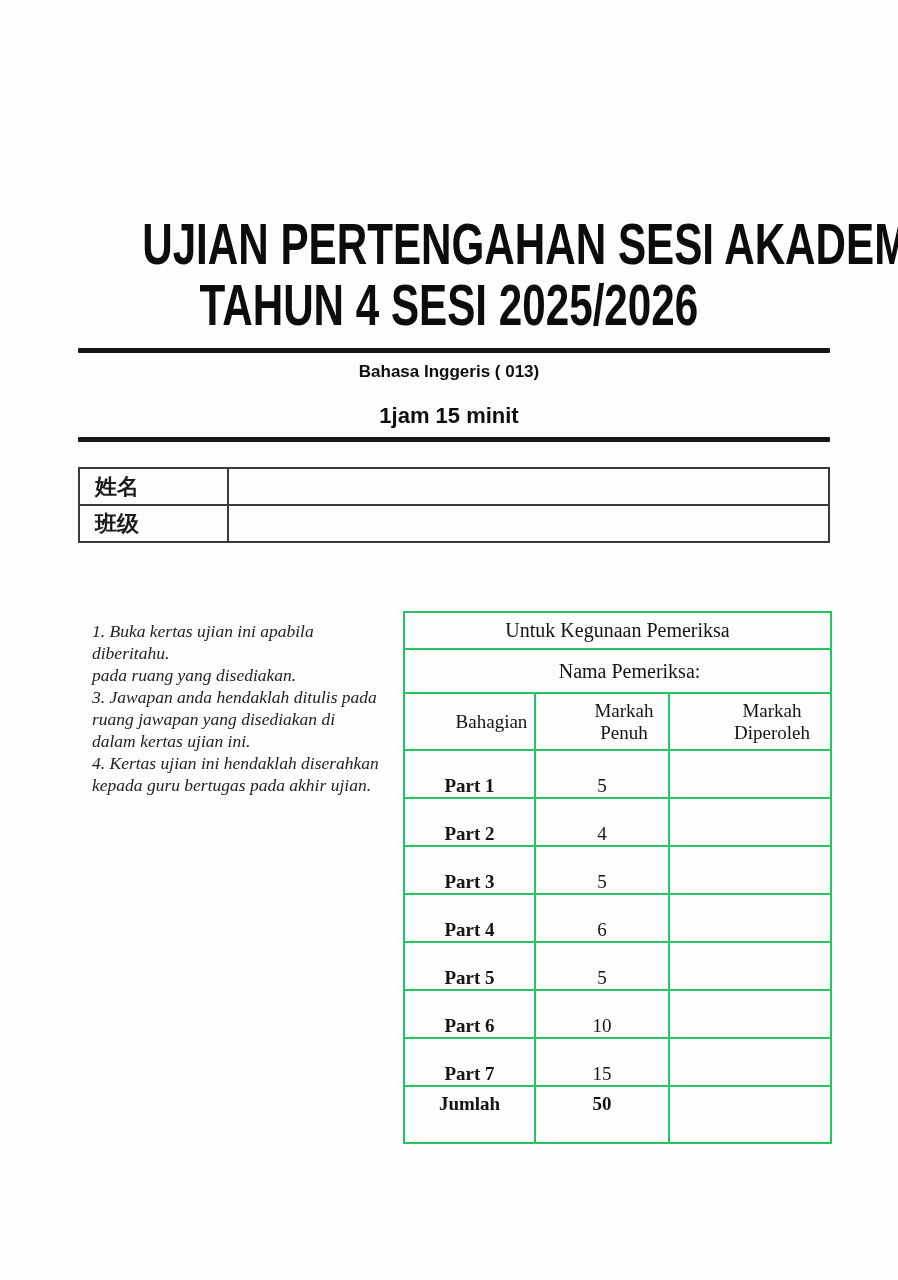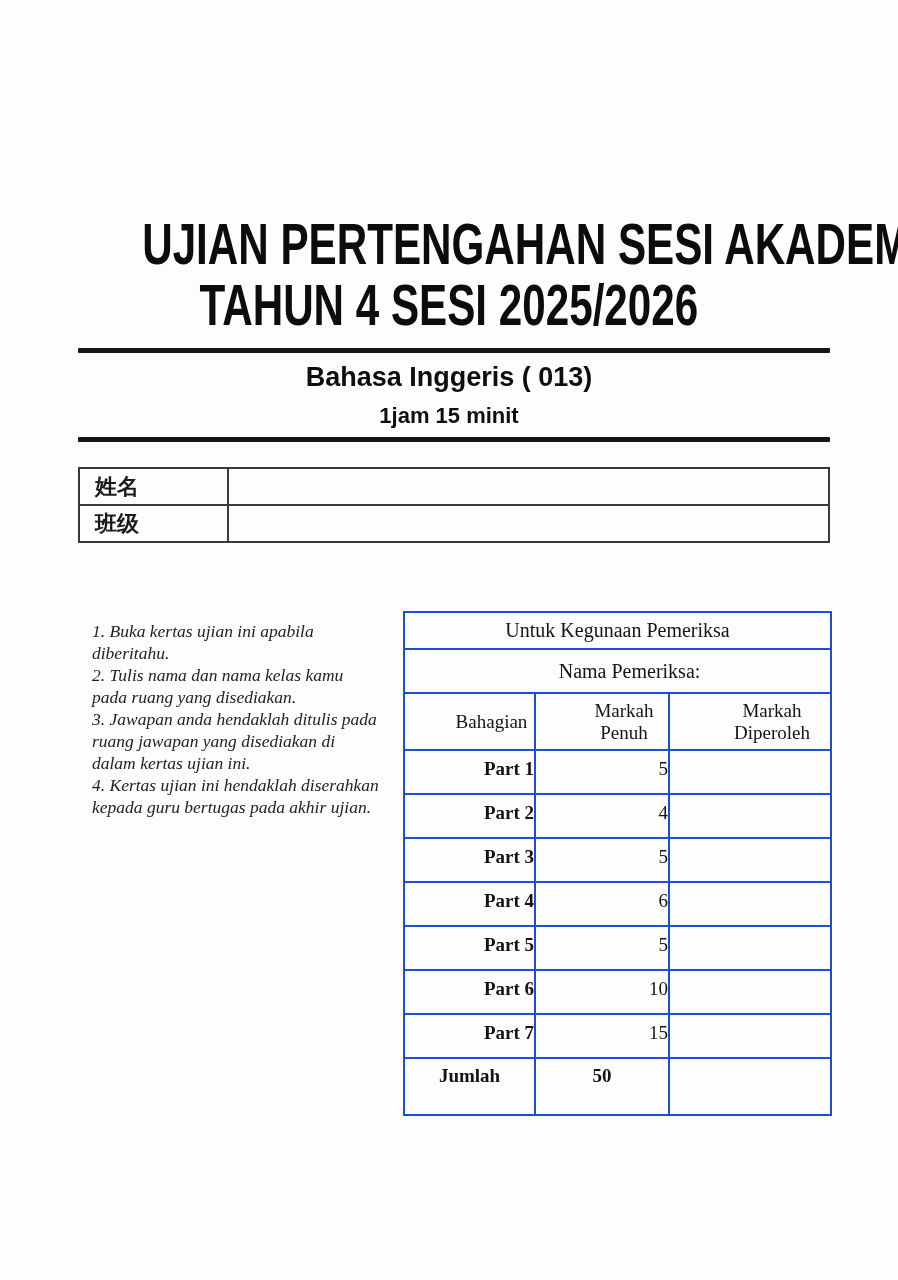--- a/index.html
+++ b/index.html
@@ -26,44 +26,44 @@
     transform-origin:50% 50%;
     letter-spacing:0px;
   }
   
   .rule { position:absolute; left:78px; width:752px; height:5px; background:#161616; border-radius:1px; }
   .rule-top { top:348px; }
   .rule-bottom { top:437px; }
   
   .subtitle { position:absolute; left:0; width:898px; text-align:center;
     font-family:"Liberation Sans", sans-serif; font-weight:bold; color:#0e0e0e; }
-  .subject-line { top:362px; font-size:27px; }
+  .subject-line { top:362px; font-size:17px; }
   .duration-line { top:403px; font-size:22px; }
   
   .si-table { position:absolute; left:78px; top:467px; width:752px; border-collapse:collapse;border-radius:24px; }
   .si-table td { border:2px solid #3a3a3a; height:37px; }
   .si-table td.si-label {
     width:149px; padding-left:15px;
     font-size:22px; font-weight:bold; color:#1a1a1a;
     font-family:"Liberation Serif", serif;
   }
   
   .instructions { position:absolute; left:92px; top:620px; width:288px;
     font-style:italic; font-size:17.5px; line-height:22px; color:#222; }
   .instructions .heading { margin-bottom:24px; }
   .instructions p { margin:0; }
   
   .ex-table-wrap { position:absolute; left:403px; top:611px; }
   .ex-table { border-collapse:collapse; table-layout:fixed; width:427px;
     font-family:"Liberation Serif", serif; color:#141414; }
-  .ex-table td, .ex-table th { border:2px solid #1d4ed8; font-weight:normal; }
+  .ex-table td, .ex-table th { border:2px solid #22c55e; font-weight:normal; }
   .ex-title-row td { height:37px; text-align:center; font-size:20px; }
   .ex-name-row td { height:44px; text-align:center; font-size:20px; padding-left:24px; }
   .ex-head-row th { height:57px; text-align:center; font-size:19px; line-height:22px; vertical-align:middle;padding-left:44px; }
-  .ex-part-row td { height:44px; font-size:19px; text-align:right; vertical-align:top; padding-top:7px; }
+  .ex-part-row td { height:44px; font-size:19px; text-align:center; vertical-align:top; padding-top:24px; }
   .ex-part-row td:first-child { font-weight:bold; }
   .ex-total-row td { height:57px; font-size:19px; font-weight:bold; text-align:center; vertical-align:top; padding-top:6px; }
 </style>
 </head>
 <body>
 
 <div class="page">
 
   <div class="title-block">
     <span class="title-line">UJIAN PERTENGAHAN SESI AKADEMIK</span><br>
@@ -83,21 +83,20 @@
     </tr>
     <tr>
       <td class="si-label">班级</td>
       <td></td>
     </tr>
   </tbody>
     </table>
 
   <div class="instructions">
     <p>1. Buka kertas ujian ini apabila diberitahu.</p>
-    <p>2. Tulis nama dan nama kelas kamu</p>
     <p>pada ruang yang disediakan.</p>
     <p>3. Jawapan anda hendaklah ditulis pada ruang jawapan yang disediakan di dalam kertas ujian ini.</p>
     <p>4. Kertas ujian ini hendaklah diserahkan kepada guru bertugas pada akhir ujian.</p>
   </div>
 
   <div class="ex-table-wrap">
     <table class="ex-table">
       <colgroup>
           <col style="width:131px">
           <col style="width:134px">

